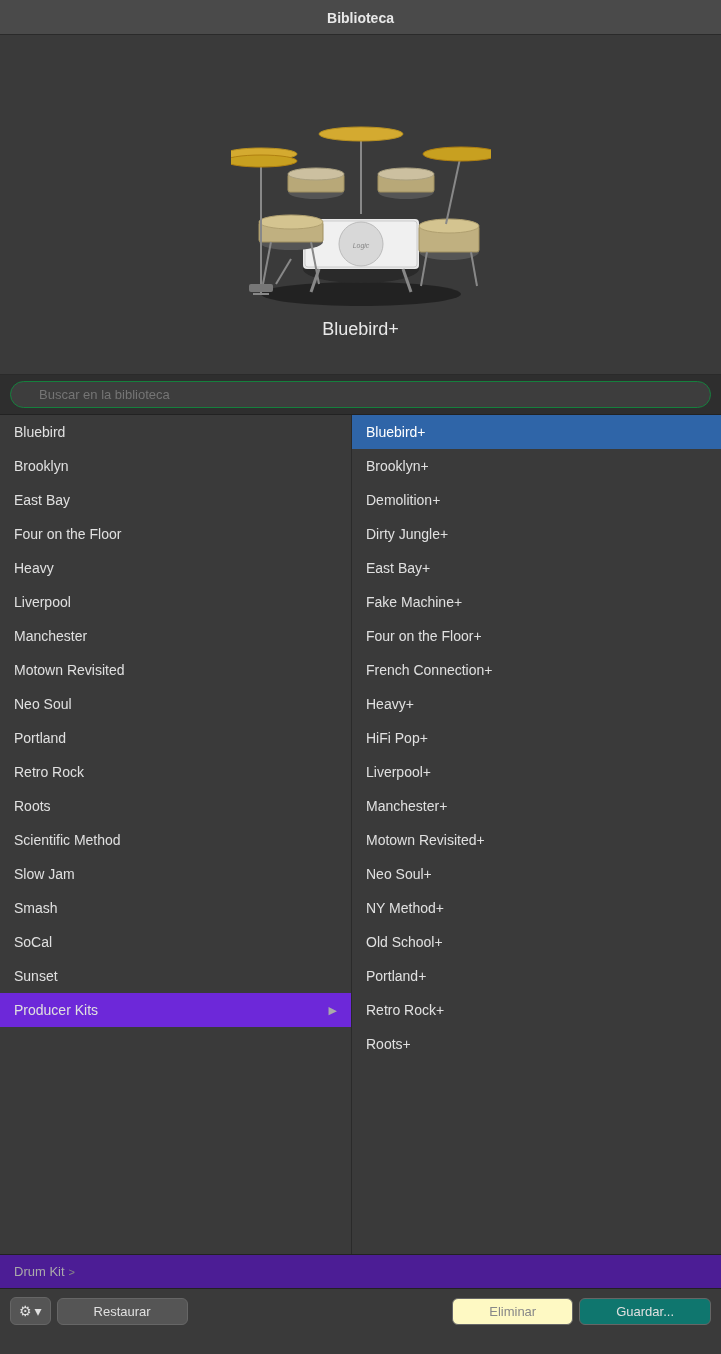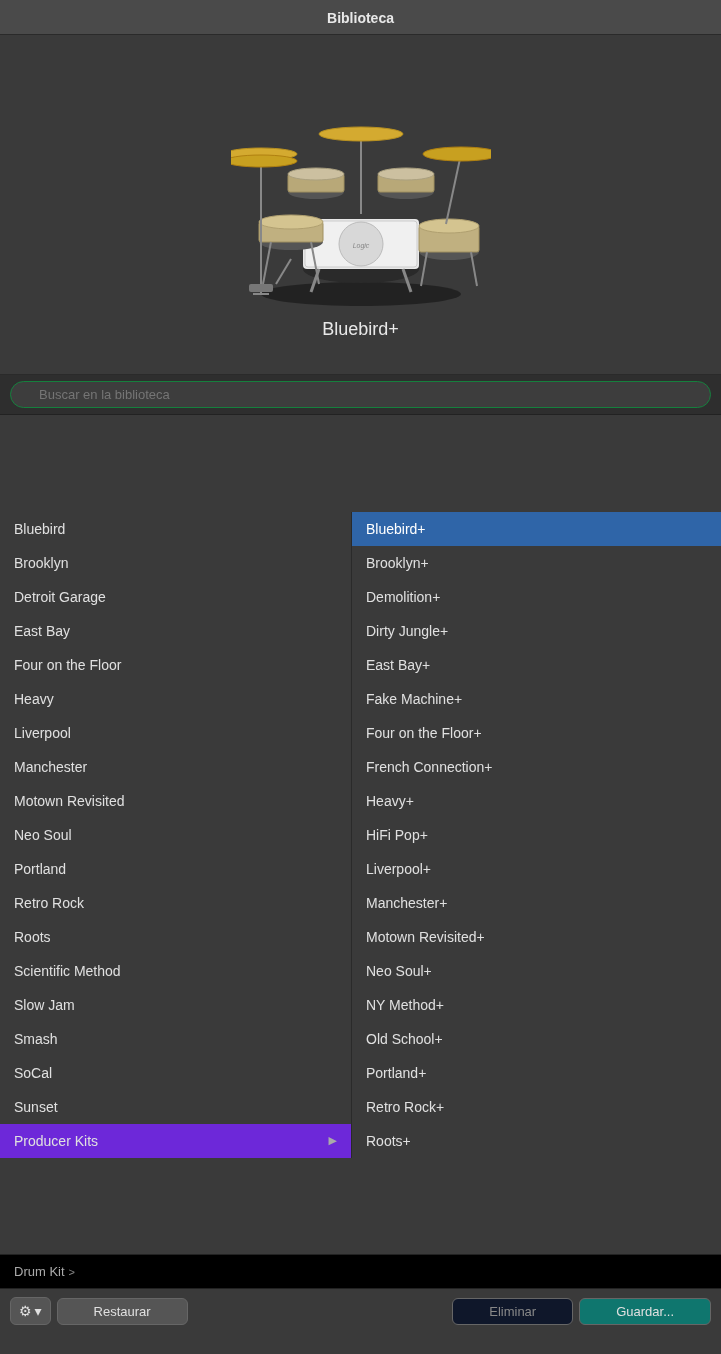--- a/index.html
+++ b/index.html
@@ -72,21 +72,20 @@
       color: #888;
       font-size: 12px;
     }
 
     
     .list-container {
       display: flex;
       height: 840px;
       border-bottom: 1px solid #222;
       overflow: hidden;
-      align-items: center;
     }
 
     .left-panel {
       width: 352px;
       border-right: 1px solid #2a2a2a;
       overflow-y: auto;
       background: #3a3a3a;
     }
 
     .right-panel {
@@ -115,21 +114,21 @@
       gap: 33px;
     }
 
     .list-item .arrow {
       color: #aaa;
       font-size: 11px;
     }
 
     
     .breadcrumb-bar {
-      background: #000000;
+      background: #4c1d95;
       padding: 9px 14px;
       font-size: 13px;
       color: #aaa;
       border-bottom: 1px solid #222;
       display: flex;
       align-items: center;
       gap: 4px;
     }
 
     .breadcrumb-arrow {
@@ -164,21 +163,21 @@
       border: 1px solid #666;
       border-radius: 6px;
       color: #e0e0e0;
       font-size: 13px;
       padding: 5px 36px;
       cursor: pointer;
     }
 
     .toolbar-btn.disabled {
       color: #888;
-      background: #0f172a;
+      background: #fef9c3;
     }
 
     .toolbar-btn.primary {
       background: #0f766e;
       border-radius: 6px;
     }
 
     .toolbar-spacer {
       flex: 1;
     }
@@ -280,23 +279,20 @@
 </div>
 
 <div class="list-container">
 
   <div class="left-panel" id="left-list">
       <div class="list-item">
         <span>Bluebird</span>
       </div>
       <div class="list-item">
         <span>Brooklyn</span>
-      </div>
-      <div class="list-item">
-        <span>Detroit Garage</span>
       </div>
       <div class="list-item">
         <span>East Bay</span>
       </div>
       <div class="list-item">
         <span>Four on the Floor</span>
       </div>
       <div class="list-item">
         <span>Heavy</span>
       </div>

